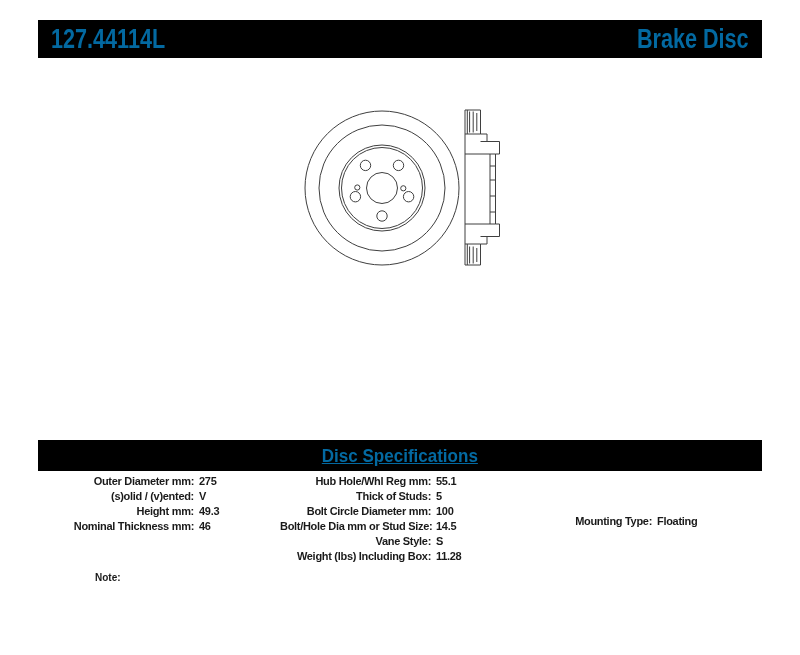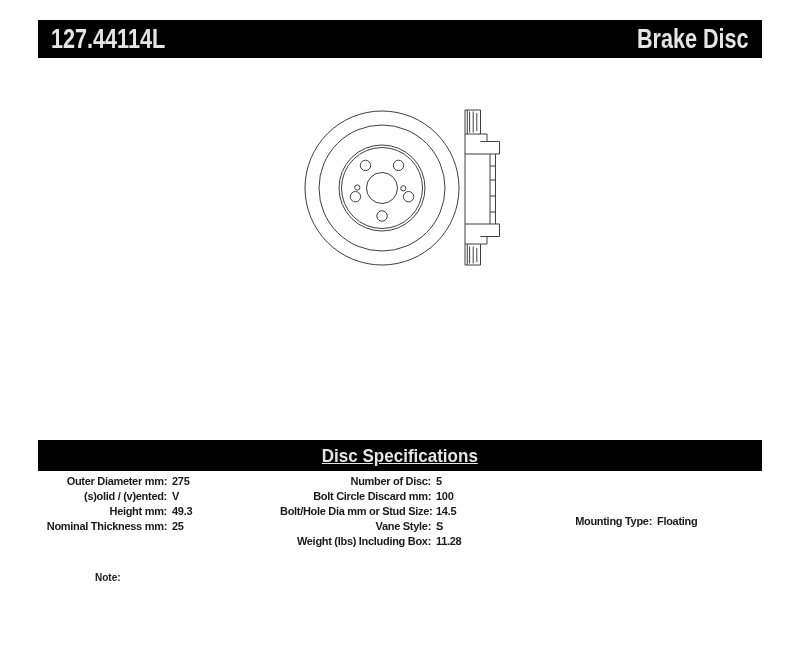--- a/index.html
+++ b/index.html
@@ -9,21 +9,21 @@
     width: 800px; height: 655px;
     position: relative;
     overflow: hidden;
     color: #1a1a1a;
   }
   .page { position: absolute; left: 0; top: 0; width: 800px; height: 655px; background: #ffffff; }
 
   
   .bar {
     position: absolute; left: 38px; width: 724px;
-    background: #000000; color: #e5e5e5;
+    background: #000000; color: #0369a1;
     display: flex; align-items: center;
   }
   .header-bar { top: 20px; height: 38px; justify-content: space-between; padding: 0 13px; }
   .header-text {
     font-weight: bold; font-size: 27px; line-height: 38px;
     display: inline-block; white-space: nowrap;
   }
   .cond-left  { transform: scaleX(0.80); transform-origin: left center; }
   .cond-right { transform: scaleX(0.80); transform-origin: right center; }
 
@@ -39,21 +39,21 @@
   .drawing-svg * { vector-effect: non-scaling-stroke; }
   .ln { fill: none; stroke: #3f3f3f; stroke-width: 1; }
 
   
   .spec-col { position: absolute; top: 474px; font-size: 11px; font-weight: bold; letter-spacing: -0.3px; }
   .spec-col-left   { left: 38px;  width: 242px; }
   .spec-col-middle { left: 280px; width: 260px; }
   .spec-col-right  { left: 540px; width: 222px; margin-top: 40px; }
   .spec-row { display: flex; height: 15px; line-height: 15px; white-space: nowrap; }
   .spec-label { text-align: right; flex: 0 0 auto; }
-  .spec-col-left   .spec-label { width: 129px; }
+  .spec-col-left   .spec-label { width: 129px; margin-left: 27px; }
   .spec-col-middle .spec-label { width: 151px; }
   .spec-col-right  .spec-label { width: 112px; }
   .spec-value { margin-left: 5px; text-align: center; }
 
   
   .note-label {
     position: absolute; left: 95px; top: 572px;
     font-size: 10px; font-weight: bold;
   }
 </style>
@@ -104,31 +104,35 @@
     <div class="spec-row">
       <span class="spec-label">(s)olid / (v)ented:</span>
       <span class="spec-value">V</span>
     </div>
     <div class="spec-row">
       <span class="spec-label">Height mm:</span>
       <span class="spec-value">49.3</span>
     </div>
     <div class="spec-row">
       <span class="spec-label">Nominal Thickness mm:</span>
-      <span class="spec-value">25</span>
+      <span class="spec-value">46</span>
     </div>
   </div>
 
   <div class="spec-col spec-col-middle">
     <div class="spec-row">
-      <span class="spec-label">Number of Disc:</span>
+      <span class="spec-label">Hub Hole/Whl Reg mm:</span>
+      <span class="spec-value">55.1</span>
+    </div>
+    <div class="spec-row">
+      <span class="spec-label">Thick of Studs:</span>
       <span class="spec-value">5</span>
     </div>
     <div class="spec-row">
-      <span class="spec-label">Bolt Circle Discard mm:</span>
+      <span class="spec-label">Bolt Circle Diameter mm:</span>
       <span class="spec-value">100</span>
     </div>
     <div class="spec-row">
       <span class="spec-label">Bolt/Hole Dia mm or Stud Size:</span>
       <span class="spec-value">14.5</span>
     </div>
     <div class="spec-row">
       <span class="spec-label">Vane Style:</span>
       <span class="spec-value">S</span>
     </div>

